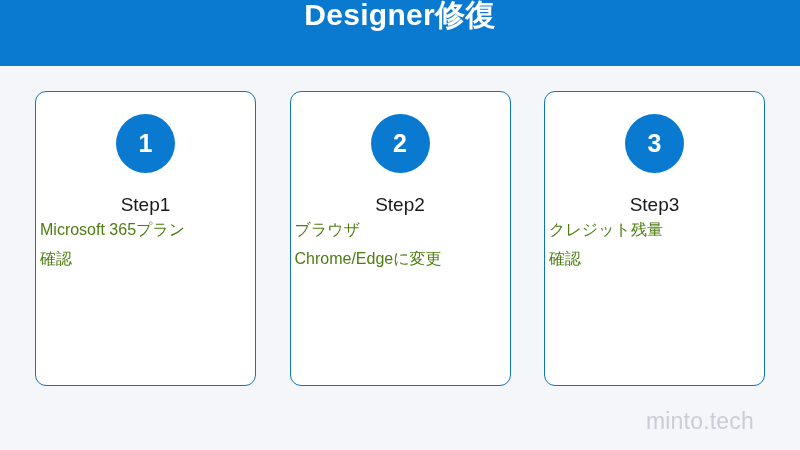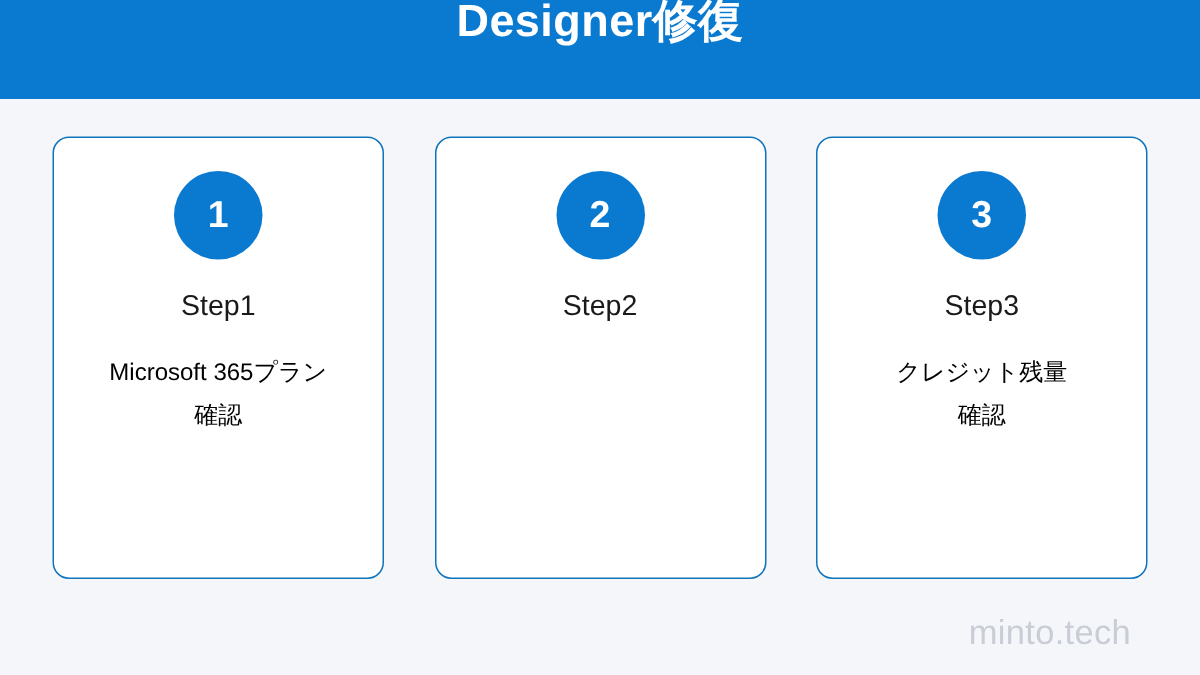--- a/index.html
+++ b/index.html
@@ -80,25 +80,25 @@
     flex: none;
   }
   .card-title {
     margin-top: 22px;
     font-size: 19px;
     color: #1a1a1a;
     line-height: 1;
     text-align: right;
   }
   .card-body {
-    margin-top: 20px;
+    margin-top: 1px;
     font-size: 16px;
-    color: #000000;
+    color: #4d7c0f;
     line-height: 29px;
-    text-align: center;
+    text-align: left;
     width: 100%;
     padding: 0 4px;
     box-sizing: border-box;
     white-space: pre-line;
   }
 
   
   .watermark {
     position: absolute;
     right: 46px;
@@ -123,20 +123,22 @@
     <div class="card">
       <div class="badge">1</div>
       <div class="card-title">Step1</div>
       <div class="card-body">Microsoft 365プラン
 確認</div>
     </div>
 
     <div class="card">
       <div class="badge">2</div>
       <div class="card-title">Step2</div>
+      <div class="card-body">ブラウザ
+Chrome/Edgeに変更</div>
     </div>
 
     <div class="card">
       <div class="badge">3</div>
       <div class="card-title">Step3</div>
       <div class="card-body">クレジット残量
 確認</div>
     </div>
 
   </div>

